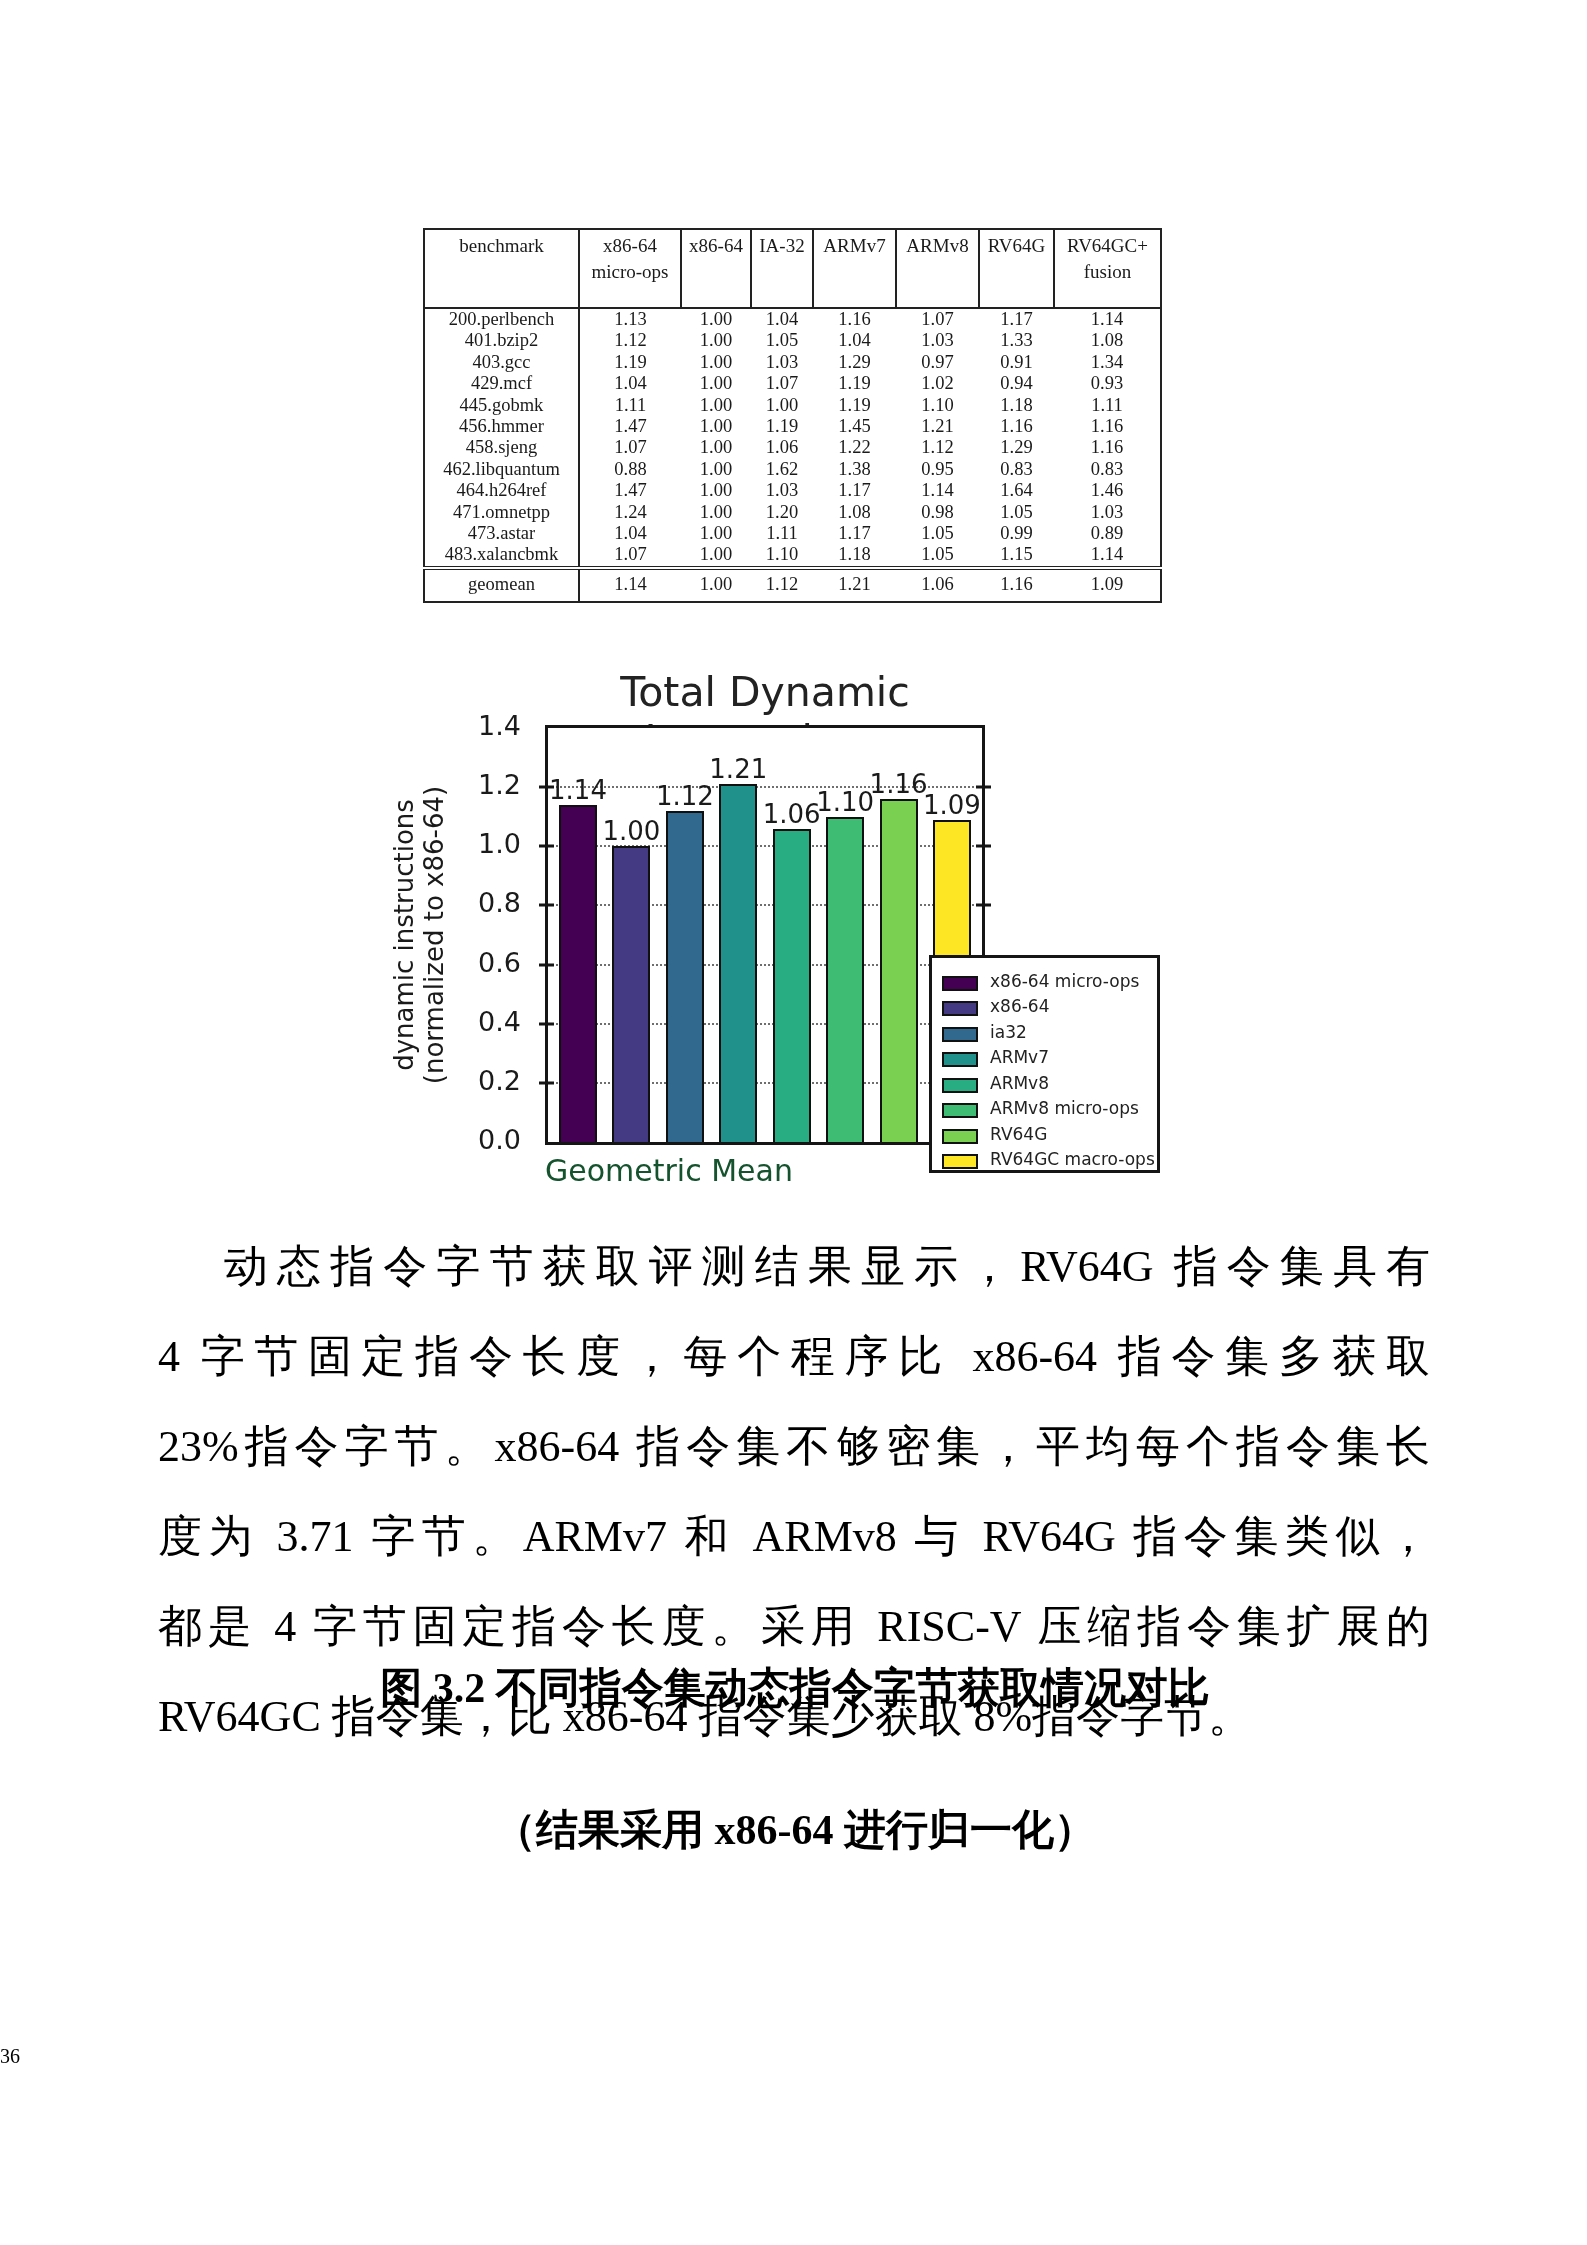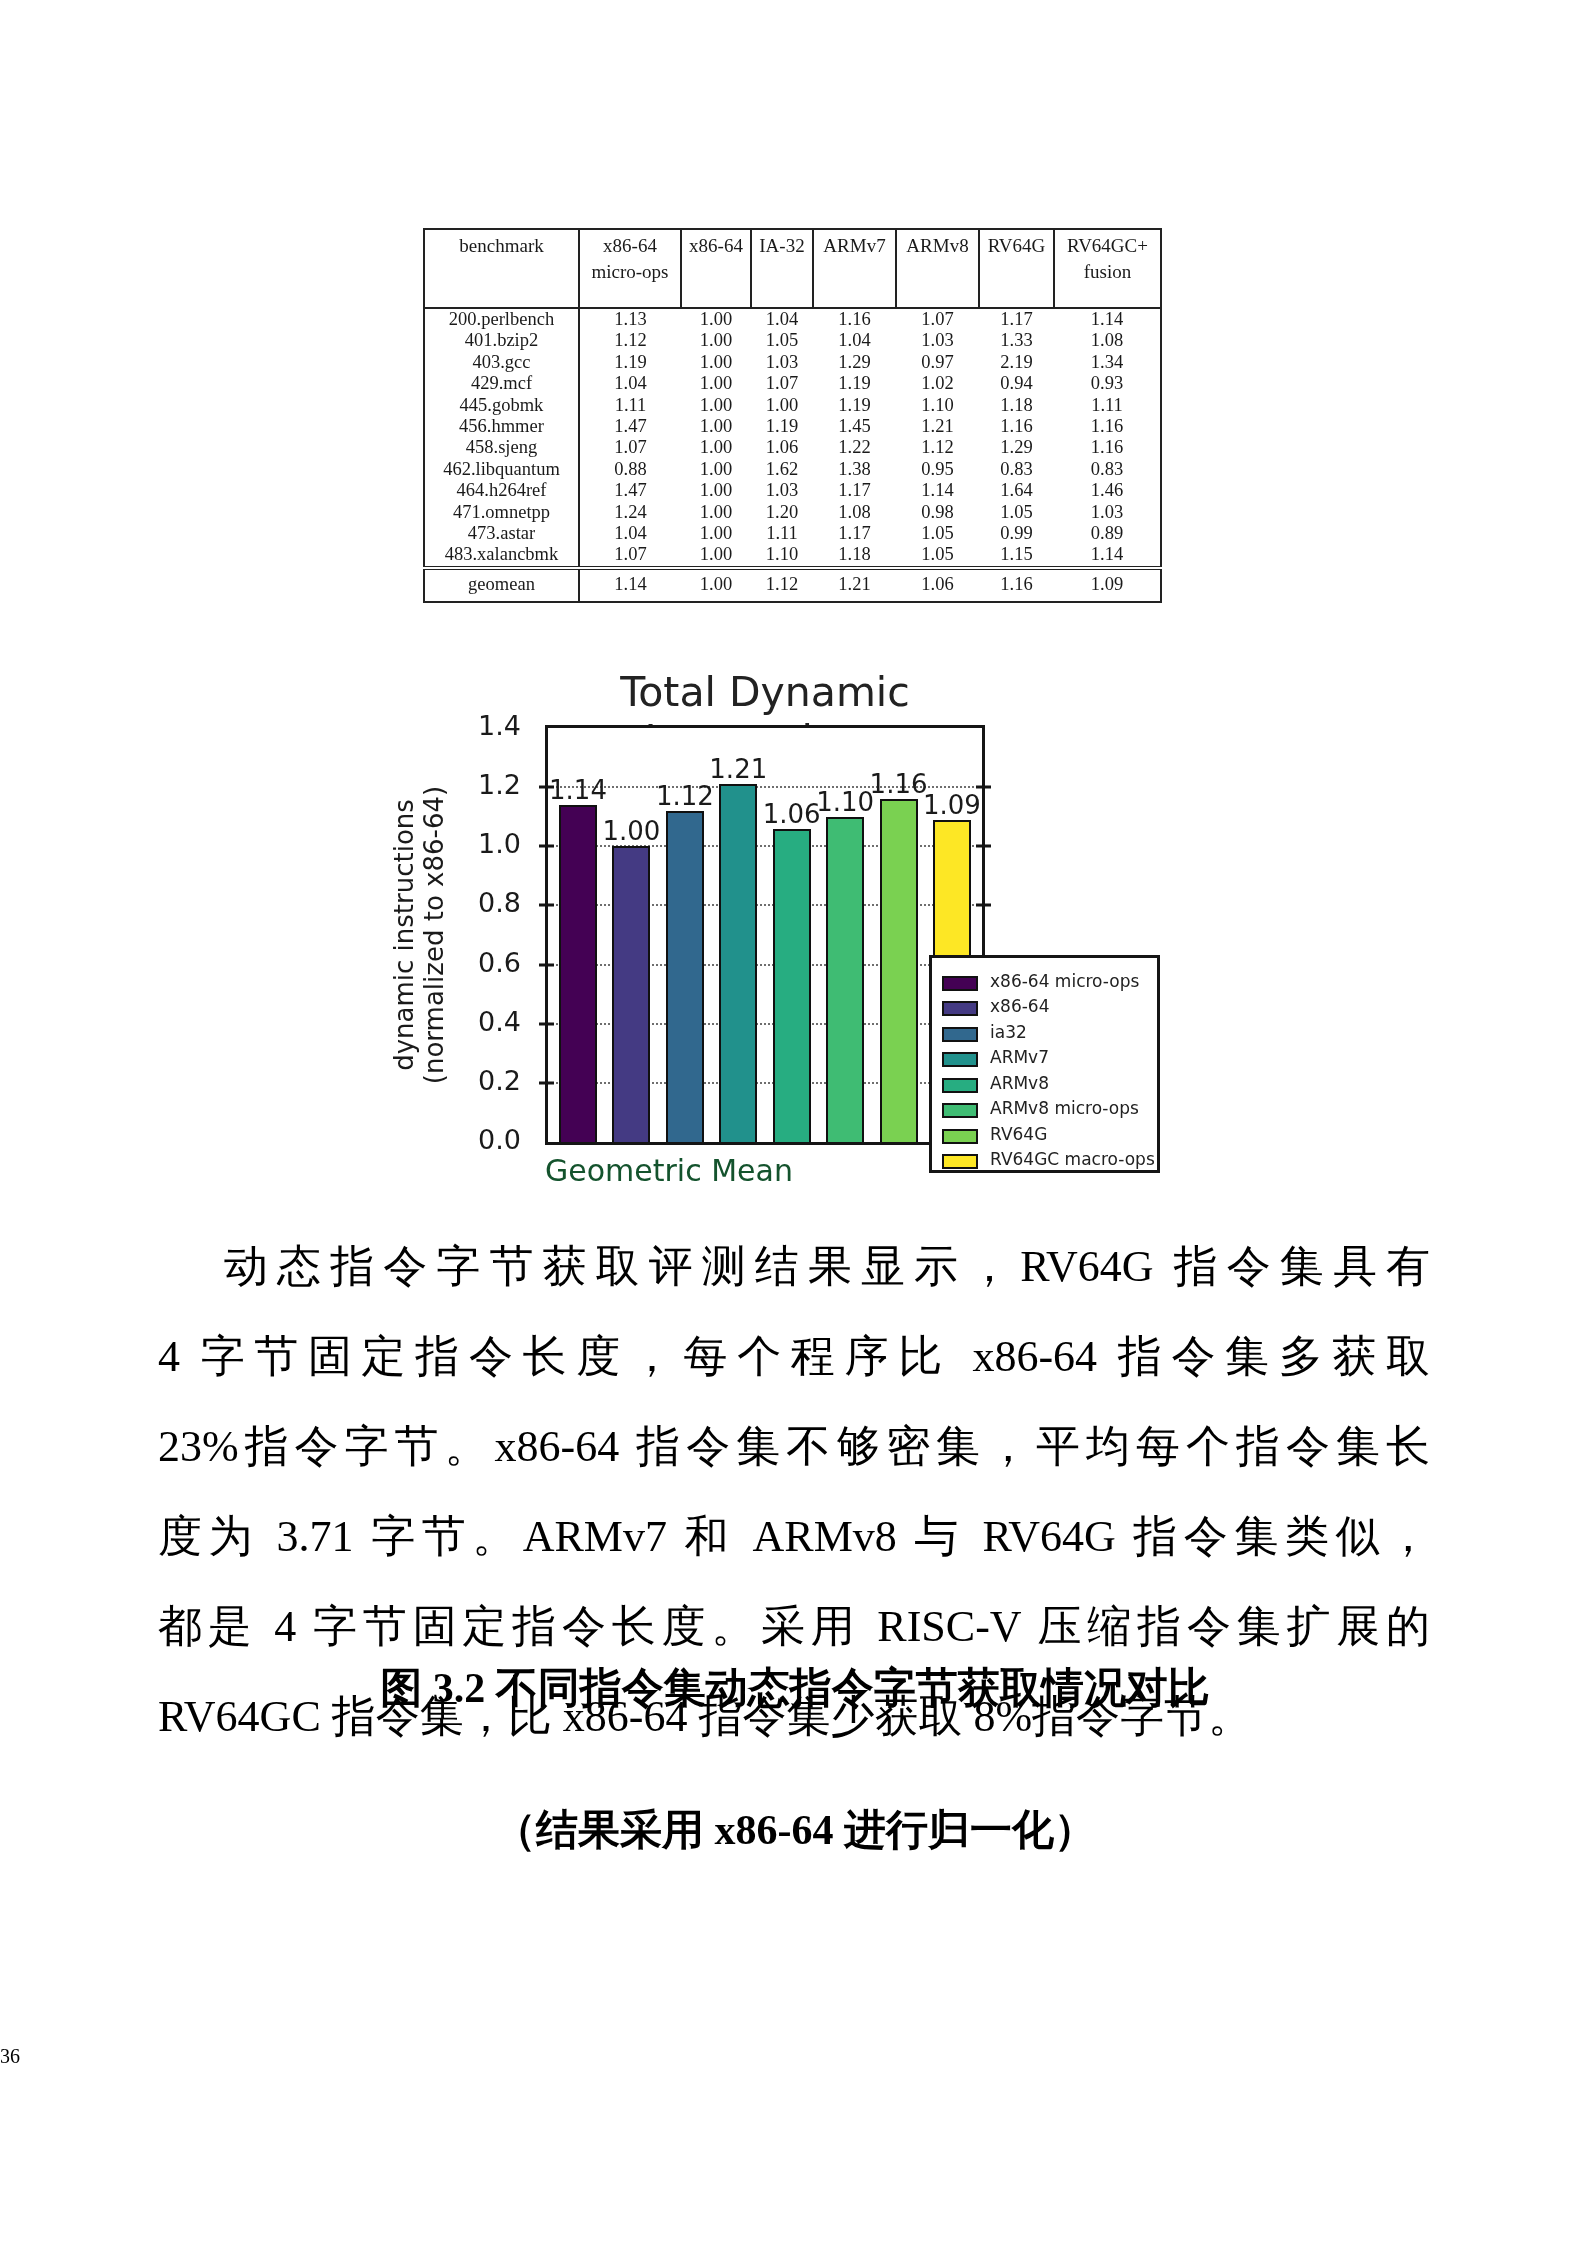--- a/index.html
+++ b/index.html
@@ -146,21 +146,21 @@
           <td>1.33</td>
           <td>1.08</td>
         </tr>
         <tr>
           <td>403.gcc</td>
           <td>1.19</td>
           <td>1.00</td>
           <td>1.03</td>
           <td>1.29</td>
           <td>0.97</td>
-          <td>2.19</td>
+          <td>0.91</td>
           <td>1.34</td>
         </tr>
         <tr>
           <td>429.mcf</td>
           <td>1.04</td>
           <td>1.00</td>
           <td>1.07</td>
           <td>1.19</td>
           <td>1.02</td>
           <td>0.94</td>

